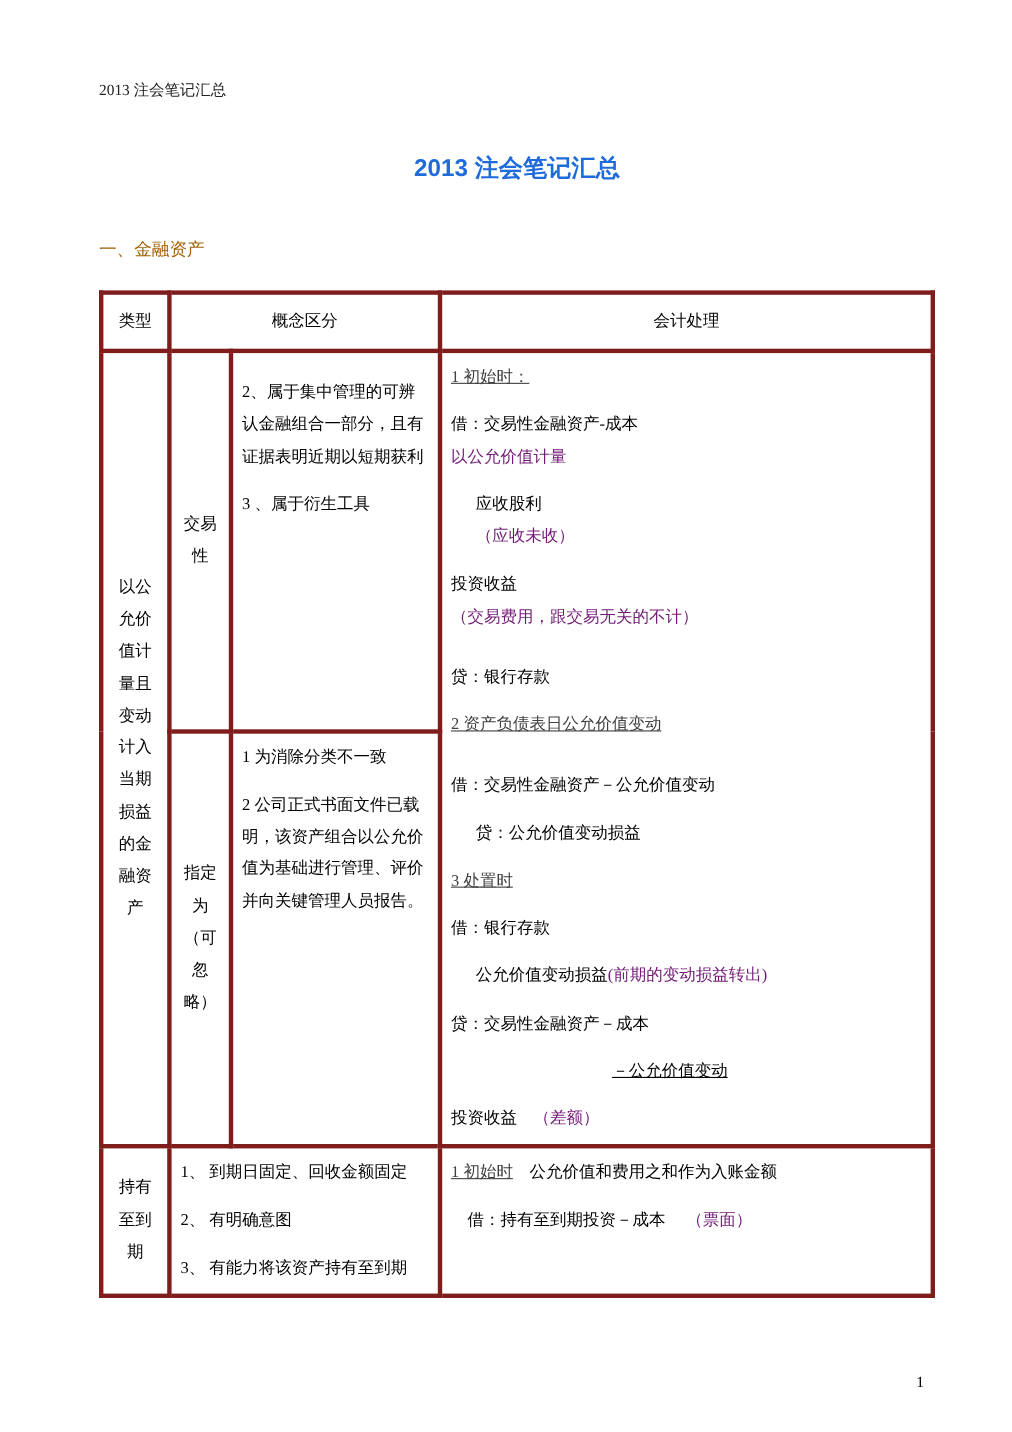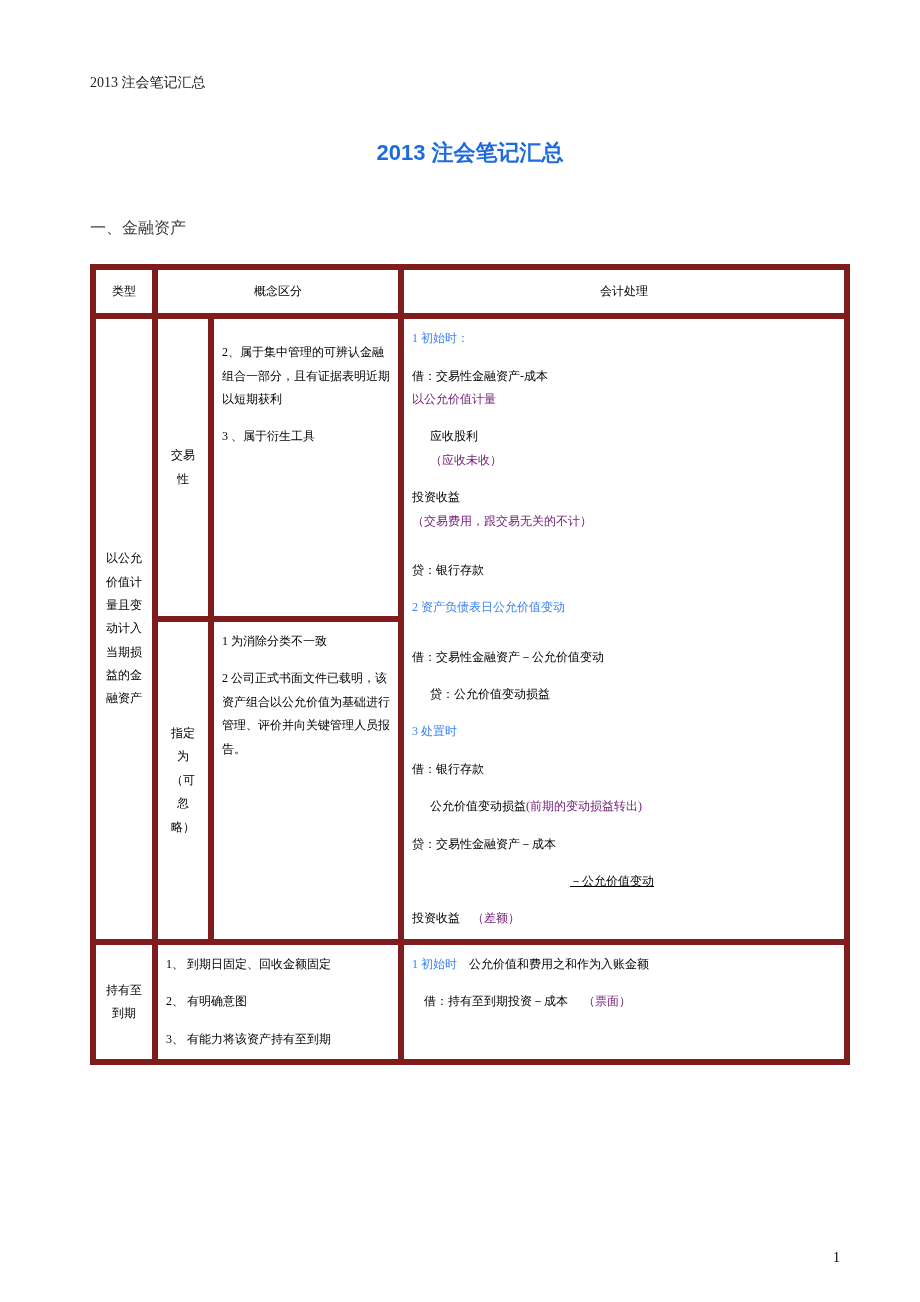--- a/index.html
+++ b/index.html
@@ -27,48 +27,48 @@
   }
   .doc-title {
     text-align: center;
     font-size: 22px;
     color: #1f6bdc;
     font-family: "Microsoft YaHei", "SimHei", sans-serif;
     font-weight: bold;
     margin-bottom: 40px;
   }
   .section-heading {
-    color: #404040;
+    color: #a16207;
     font-size: 16px;
     margin-bottom: 20px;
   }
   table.notes {
     border-collapse: collapse;
     width: 100%;
     table-layout: fixed;
   }
   table.notes td, table.notes th {
-    border: 6px solid #7f1d1d;
+    border: 4px solid #7f1d1d;
     padding: 8px 8px;
     vertical-align: top;
-    font-size: 12px;
+    font-size: 15px;
     line-height: 1.95;
   }
   table.notes th {
     font-weight: normal;
     text-align: center;
     vertical-align: middle;
     padding: 10px 4px;
   }
   .col-type   { width: 62px; }
   .col-sub    { width: 56px; }
   .col-concept{ width: 190px; }
   .col-acct   { width: auto; }
   .vcentre { text-align: center; vertical-align: middle !important; }
-  .red-u { color: #3b82f6; }
+  .red-u { color: #404040; text-decoration: underline; }
   .green { color: #701a75; }
   .indent1 { padding-left: 1.5em; display: block; }
   .indent-right { text-align: center; display: block; padding-right: 2em; text-decoration: underline;}
   p { margin: 0 0 14px 0; }
   p:last-child { margin-bottom: 0; }
   .page-number {
     position: absolute;
     bottom: 30px;
     right: 80px;
     font-size: 14px;

